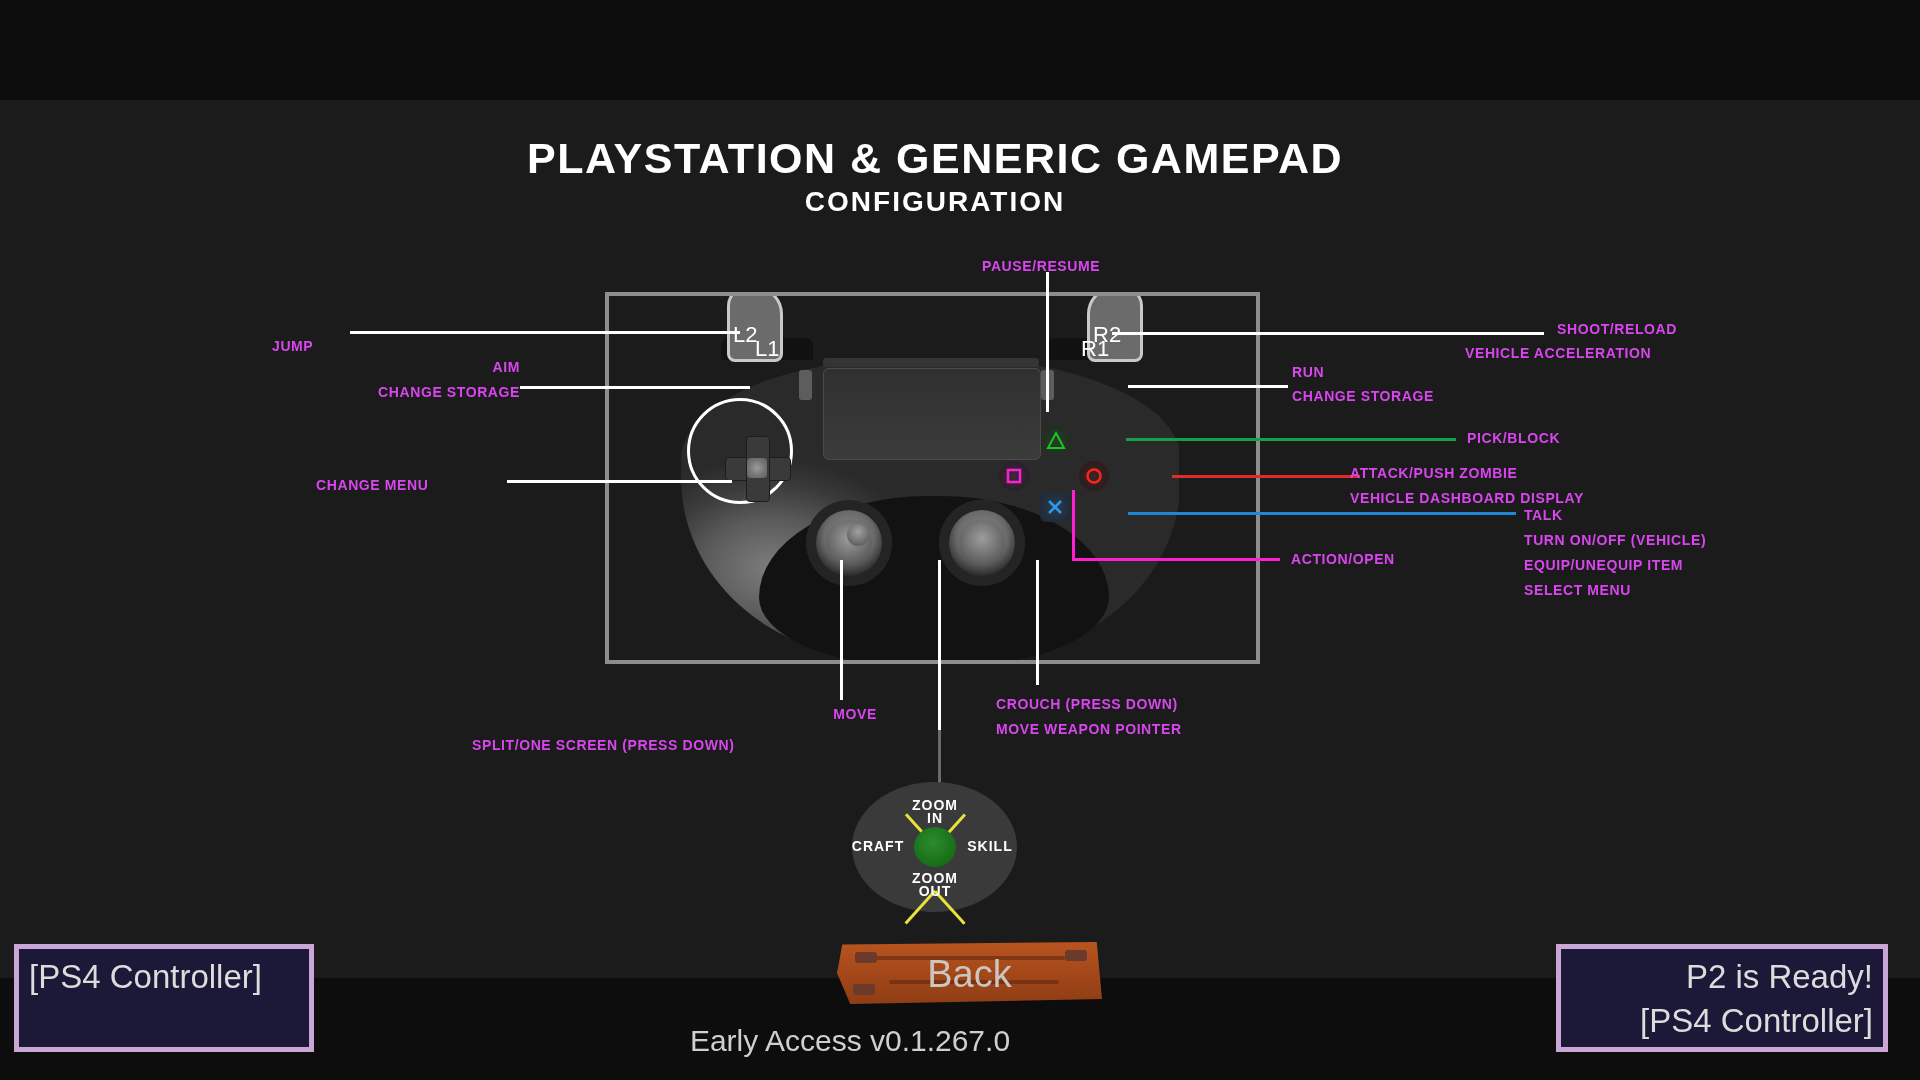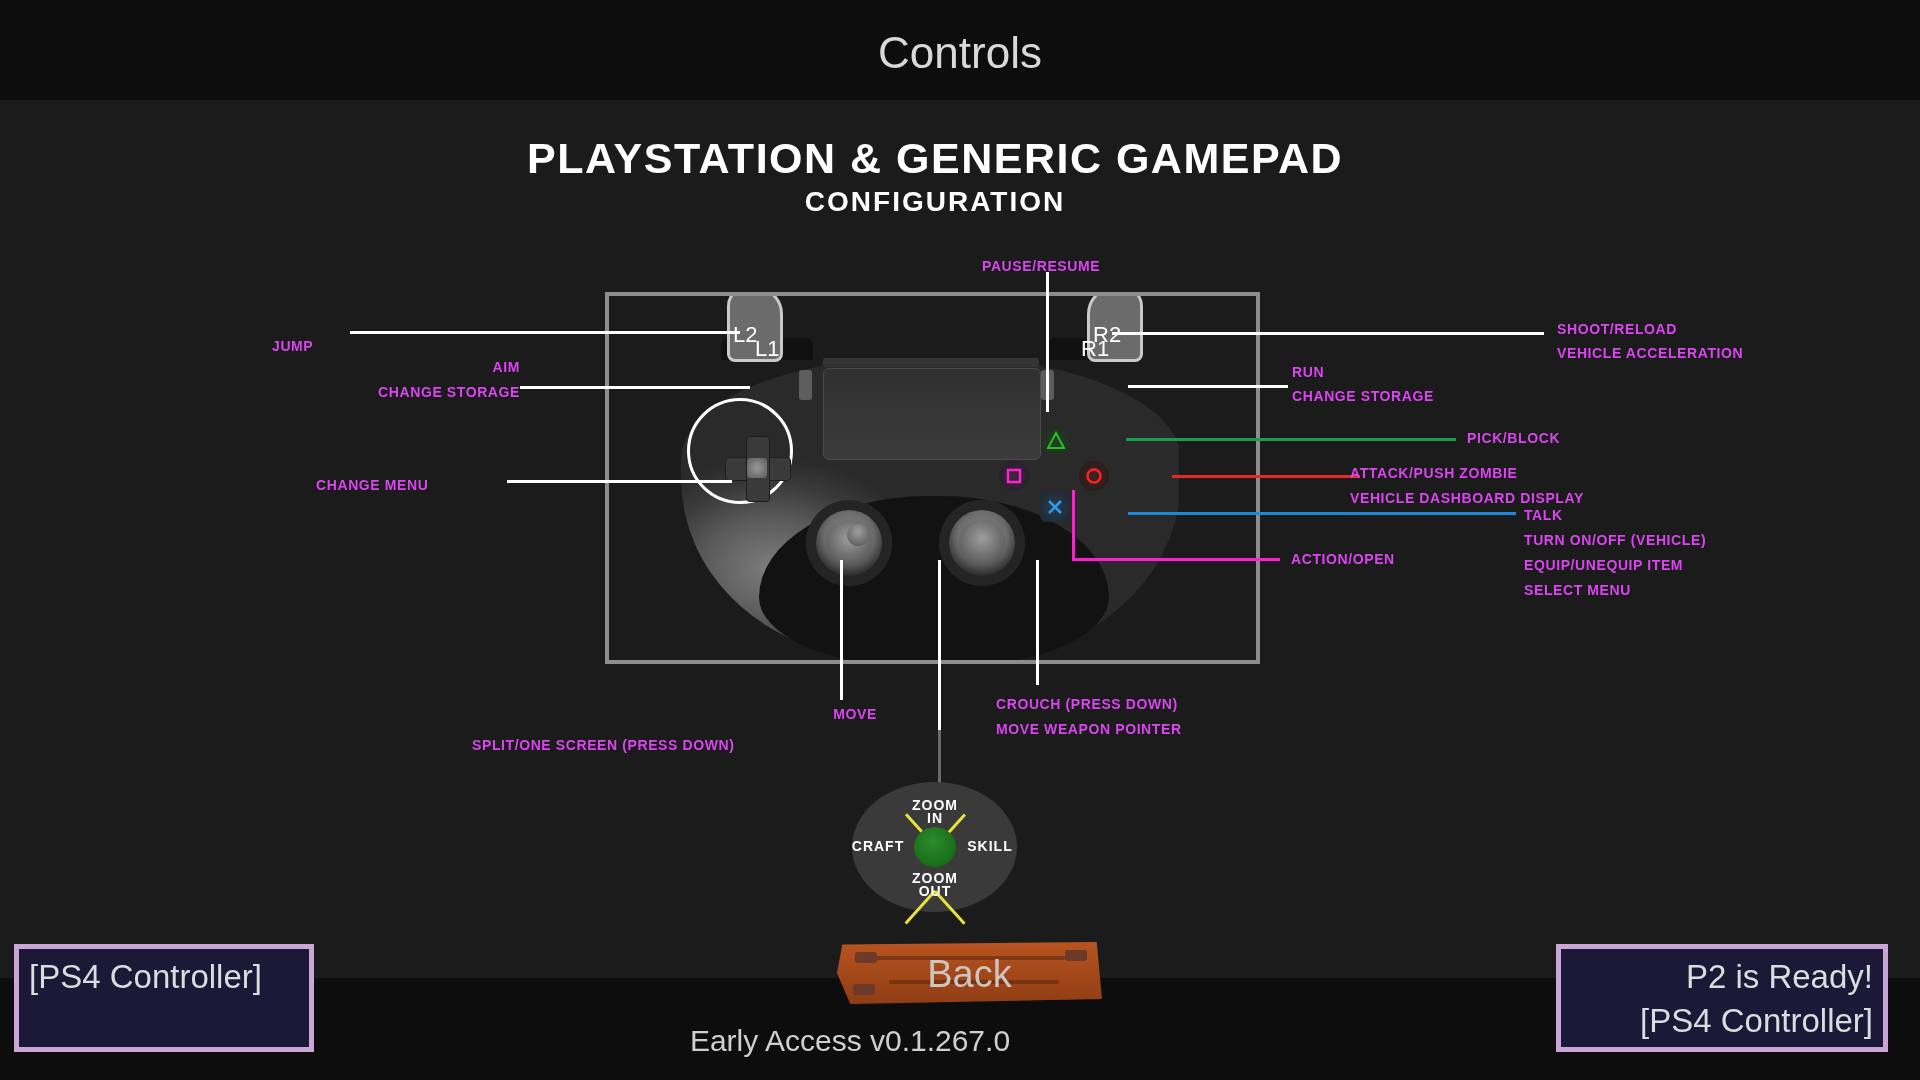--- a/index.html
+++ b/index.html
@@ -99,21 +99,20 @@
   .back-txt{position:absolute;left:837px;top:953px;width:265px;text-align:center;
       color:#cdc5c0;font-size:38px;}
   .version{position:absolute;left:0;top:1024px;width:1700px;text-align:center;color:#cfcfcf;font-size:30px;}
 </style>
 </head>
 <body>
 
 <div id="screen">
 
   <div class="topbar"></div>
-  <div class="screen-title">Controls</div>
 
   <div class="h1">PLAYSTATION &amp; GENERIC GAMEPAD</div>
   <div class="h2">CONFIGURATION</div>
 
   <div class="frame"></div>
 
   <div class="pad">
     <div class="pad-body"></div>
     <div class="pad-dark"></div>
     <div class="lightbar"></div>
@@ -201,21 +200,21 @@
   <div class="ln v" style="left:938px;top:730px;height:54px;background:#6a6a6a;"></div>
 
   <div class="lbl" style="left:272px;top:334px;">JUMP</div>
   <div class="lbl" style="left:286px;top:355px;width:234px;text-align:right;">AIM</div>
   <div class="lbl" style="left:286px;top:380px;width:234px;text-align:right;">CHANGE STORAGE</div>
   <div class="lbl" style="left:316px;top:473px;">CHANGE MENU</div>
 
   <div class="lbl" style="left:982px;top:254px;">PAUSE/RESUME</div>
 
   <div class="lbl" style="left:1557px;top:317px;">SHOOT/RELOAD</div>
-  <div class="lbl" style="left:1557px;top:341px;">VEHICLE ACCELERATION</div>
+  <div class="lbl" style="left:1465px;top:341px;">VEHICLE ACCELERATION</div>
 
   <div class="lbl" style="left:1292px;top:360px;">RUN</div>
   <div class="lbl" style="left:1292px;top:384px;">CHANGE STORAGE</div>
 
   <div class="lbl" style="left:1467px;top:426px;">PICK/BLOCK</div>
   <div class="lbl" style="left:1350px;top:461px;">ATTACK/PUSH ZOMBIE</div>
   <div class="lbl" style="left:1350px;top:486px;">VEHICLE DASHBOARD DISPLAY</div>
 
   <div class="lbl" style="left:1291px;top:547px;">ACTION/OPEN</div>
 

